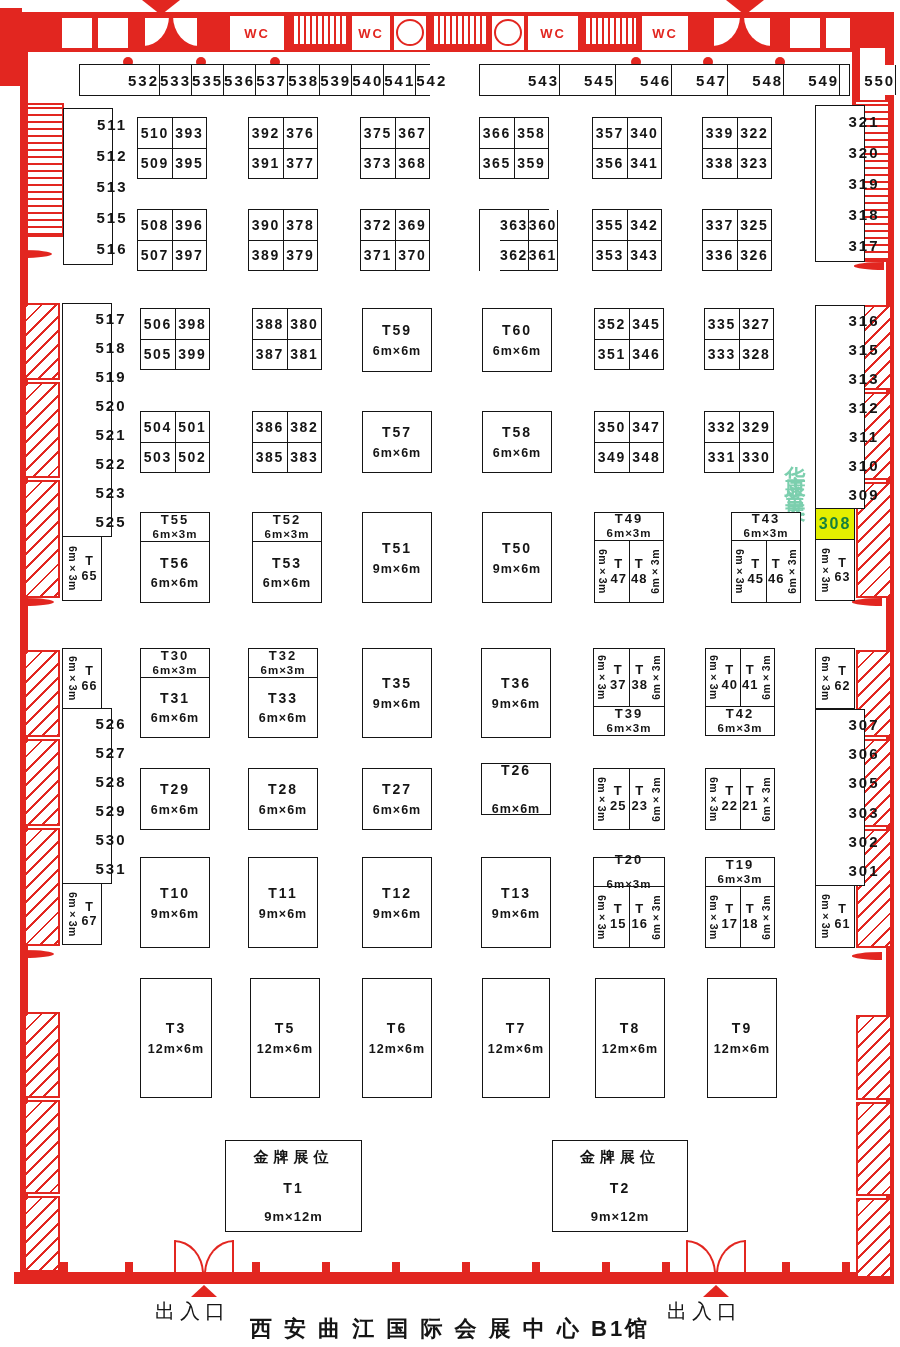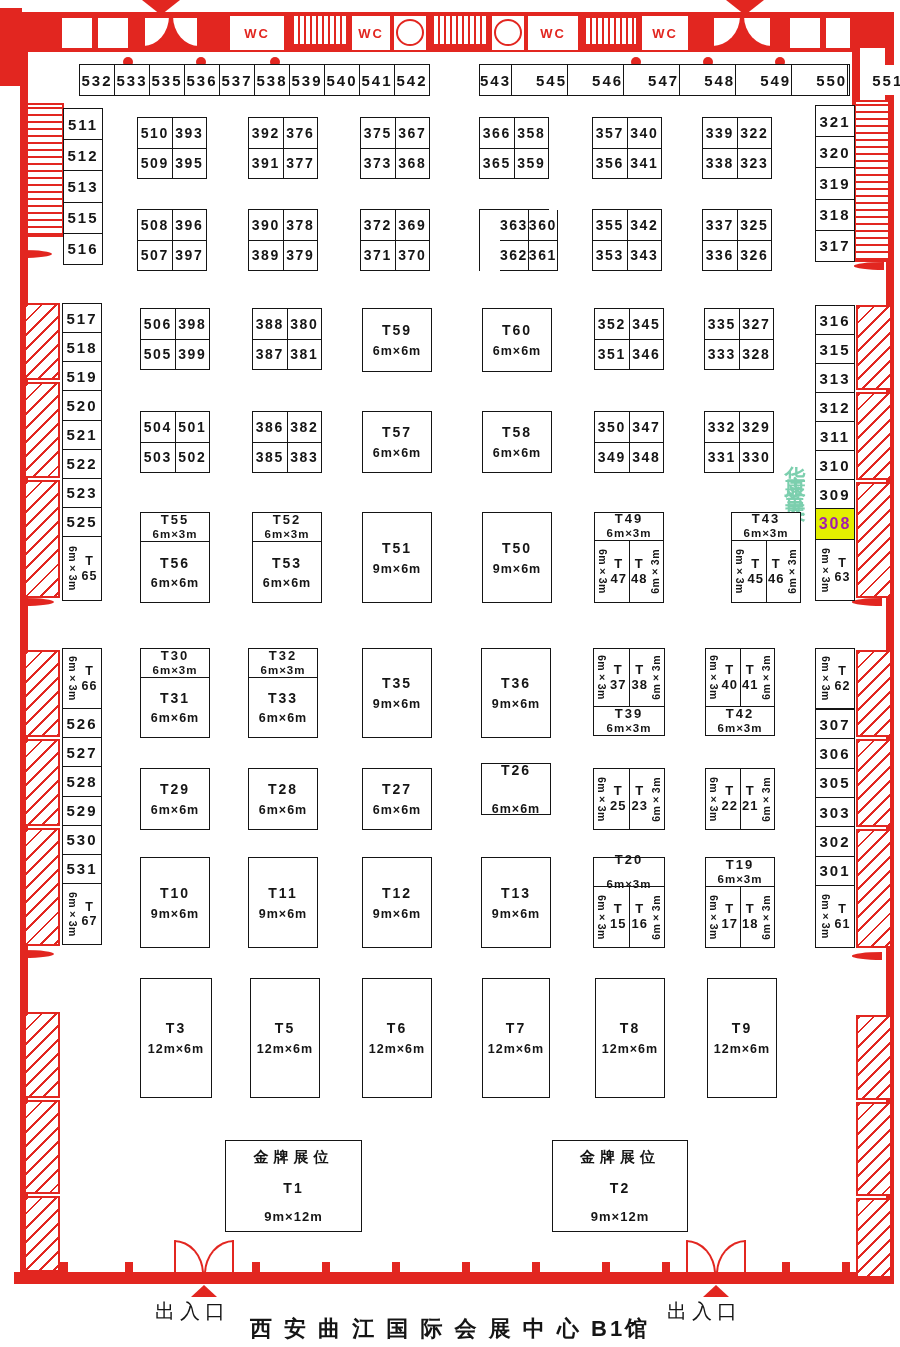--- a/index.html
+++ b/index.html
@@ -28,21 +28,21 @@
   .door-pair.up .leaf.l{border-radius:0 100% 0 0;}
   .door-pair.up .leaf.r{border-radius:100% 0 0 0;}
   .door-v{position:absolute;display:flex;flex-direction:column;width:30px;}
   .door-v .leaf{width:30px;height:29px;}
   .door-v.open-r .leaf.t{border-radius:0 100% 0 0;}
   .door-v.open-r .leaf.b{border-radius:0 0 100% 0;}
   .door-v.open-l .leaf.t{border-radius:100% 0 0 0;}
   .door-v.open-l .leaf.b{border-radius:0 0 0 100%;}
 
   
-  .strip{position:absolute;display:flex;background:#fff;border:var(--line);}
+  .strip{position:absolute;display:flex;background:#fff;border:var(--line);padding-left:48px;}
   .strip-h{flex-direction:row;}
   .strip-v{flex-direction:column;}
   .strip .cell{flex:1;display:flex;align-items:center;justify-content:center;font-size:15px;font-weight:600;letter-spacing:2px;background:#fff;}
   .strip-h .cell{border-right:var(--line);}
   .strip-h .cell:last-child{border-right:none;}
   .strip-v .cell{border-bottom:var(--line);}
   .strip-v .cell:last-child{border-bottom:none;}
 
   
   .quad{position:absolute;width:70px;height:62px;display:grid;grid-template-columns:1fr 1fr;grid-template-rows:1fr 1fr;border-left:var(--line);border-top:var(--line);background:#fff;}
@@ -280,21 +280,21 @@
     </div>
   <div class="strip strip-v" style="left:815px;top:709px;width:40px;height:177px;">
       <div class="cell">307</div>
       <div class="cell">306</div>
       <div class="cell">305</div>
       <div class="cell">303</div>
       <div class="cell">302</div>
       <div class="cell">301</div>
     </div>
 
-  <div class="hl-cell" id="hl308" style="left: 815px; top: 508px; height: 32px; background: rgb(227, 239, 0); color: #a21caf;">308</div>
+  <div class="hl-cell" id="hl308" style="left: 815px; top: 508px; height: 32px; background: rgb(227, 239, 0); color: #15803d;">308</div>
 
   <div class="side-t" style="left:62px;top:536px;height:65px;">
     <span class="vsz">6m×3m</span>
     <span class="tn">
         <span>T</span>
         <span>65</span>
       </span>
   </div>
   <div class="side-t" style="left:62px;top:648px;height:61px;">
     <span class="vsz">6m×3m</span>

